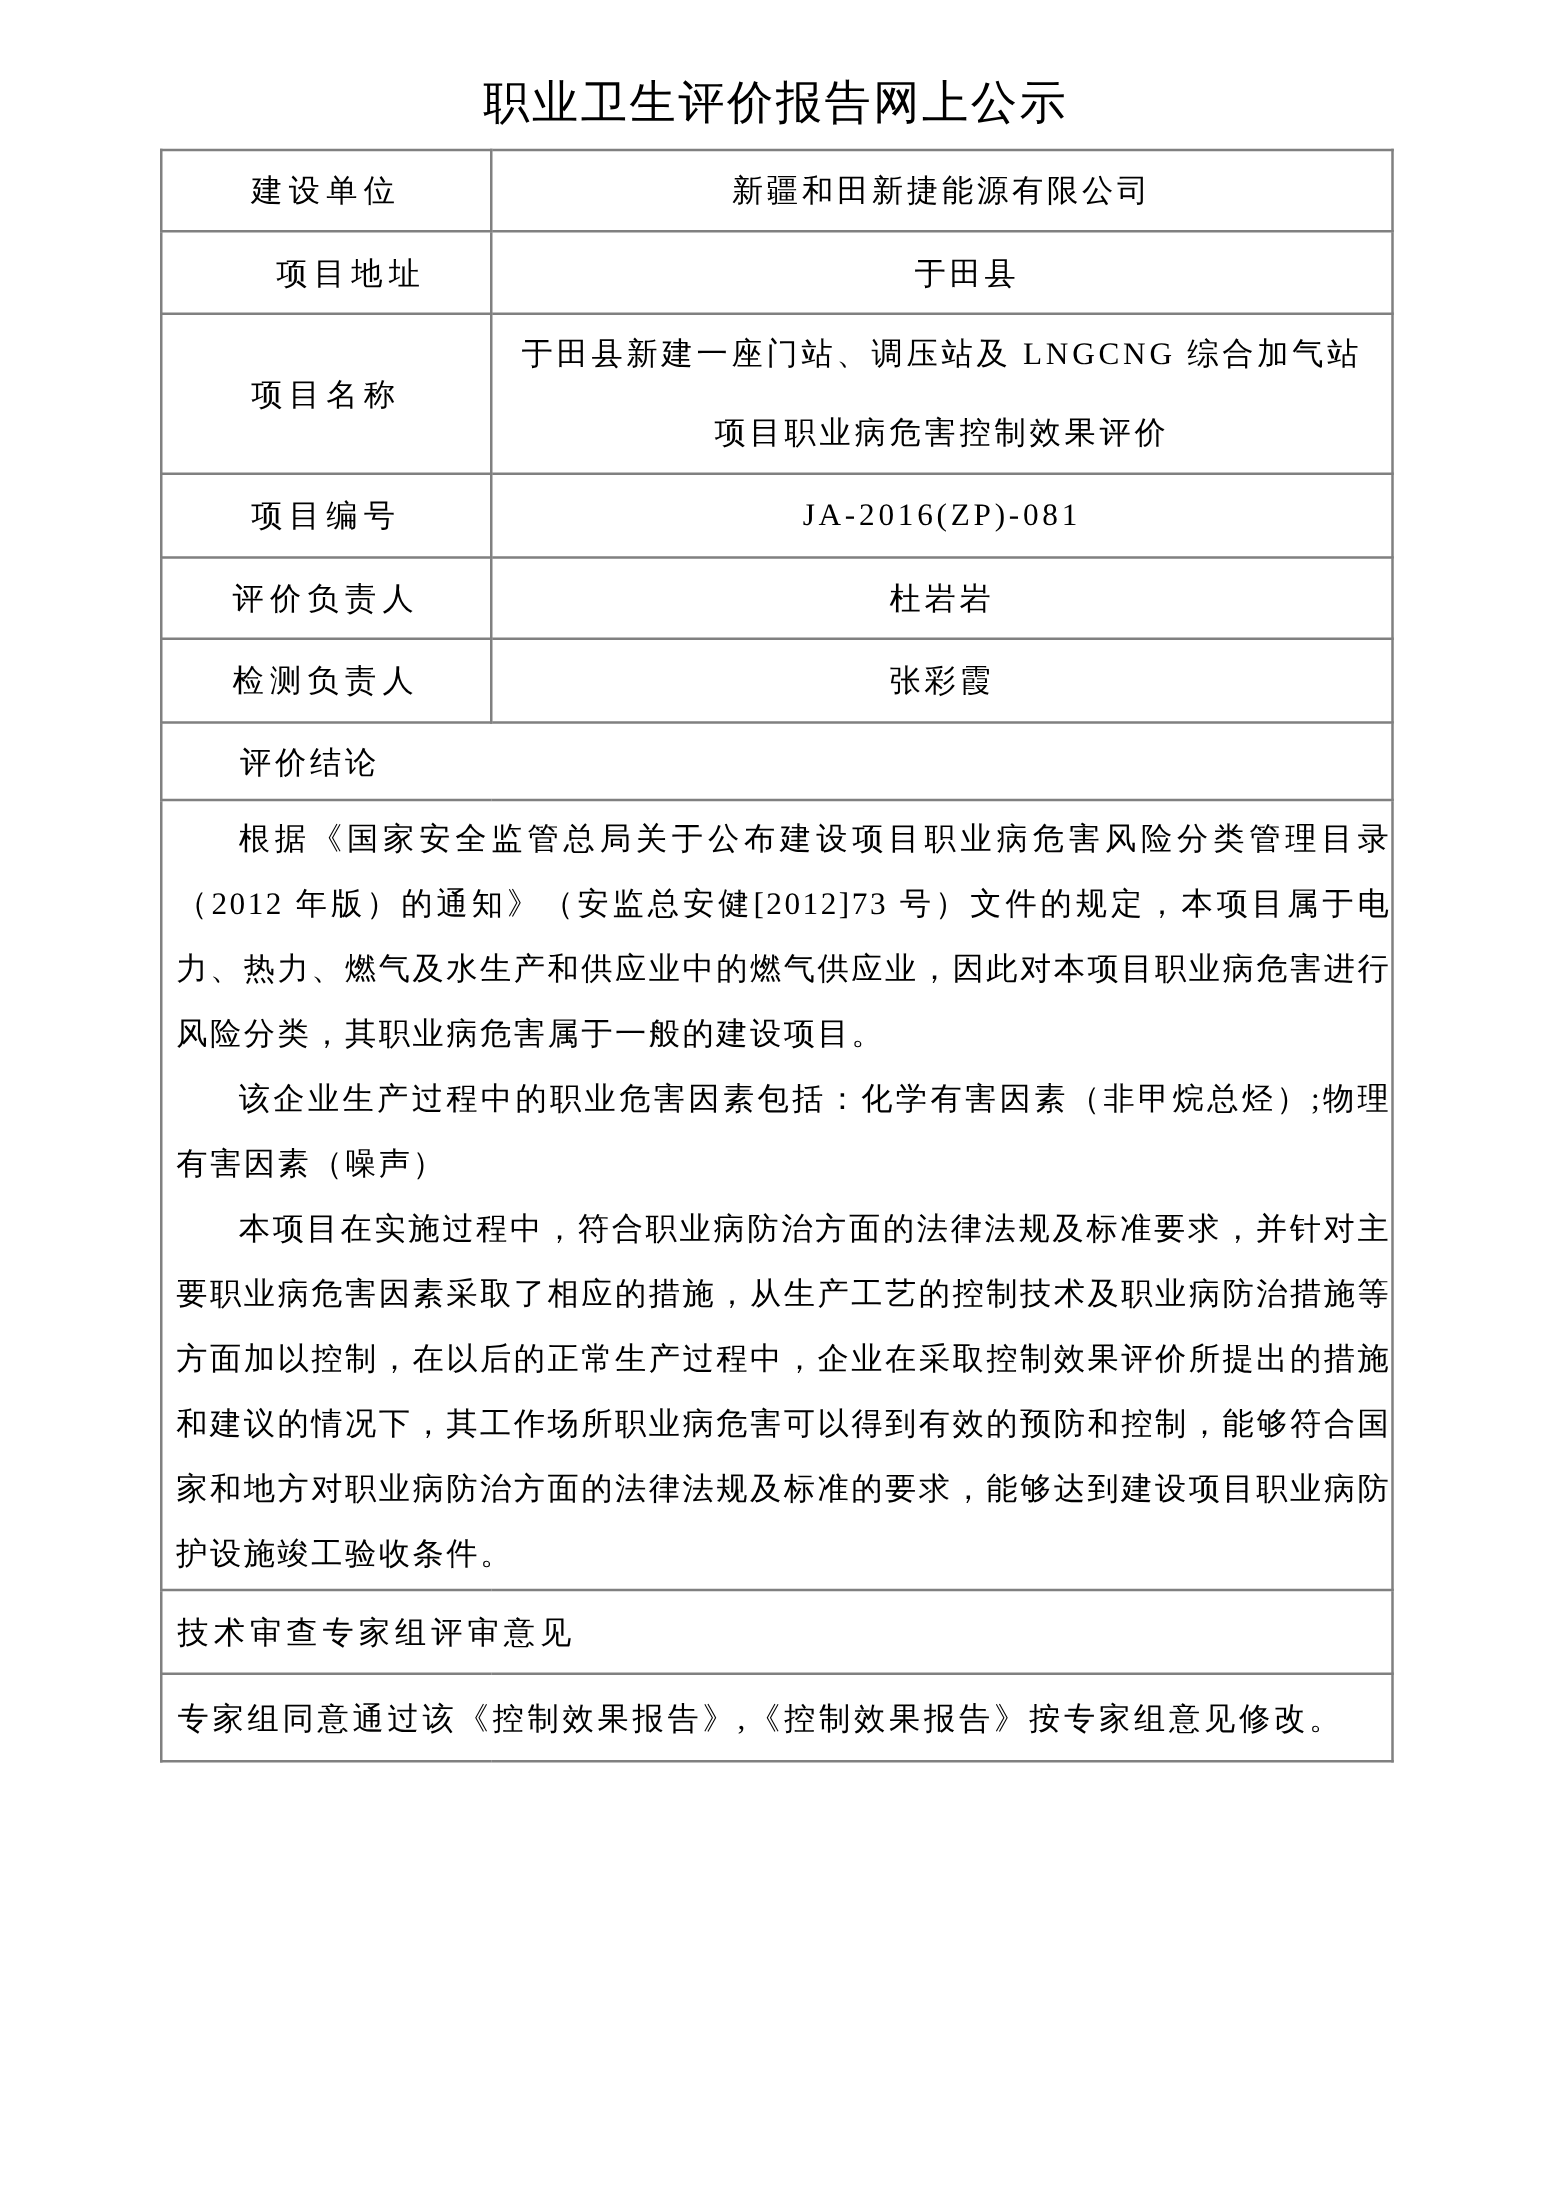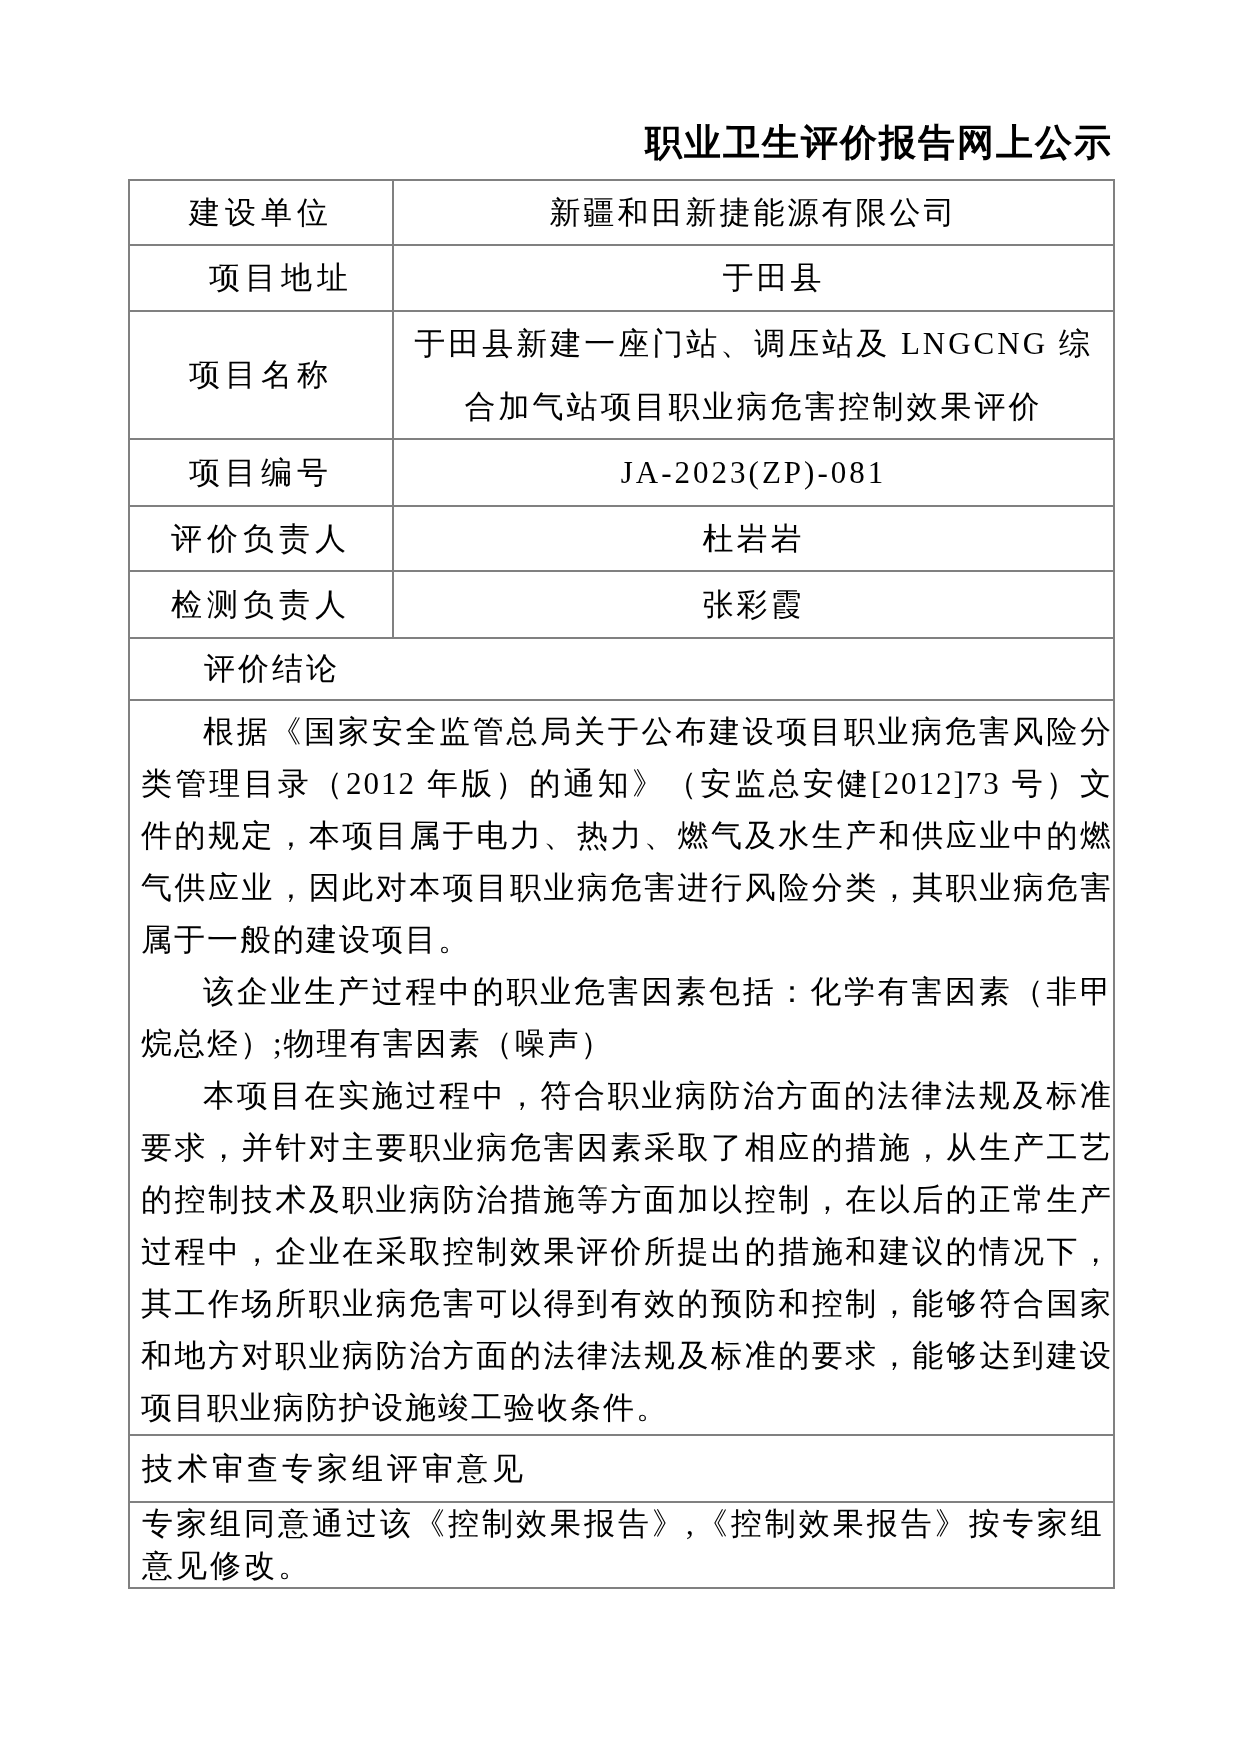--- a/index.html
+++ b/index.html
@@ -10,36 +10,36 @@
     font-family:"Liberation Serif","DejaVu Serif",serif;
     position:relative;
     overflow:hidden;
   }
   .doc{
     position:absolute;
     left:128px;top:0;
     width:985px;
   }
   .doc-title{
-    padding-top:118px;
-    text-align:right;
+    padding-top:58px;
+    text-align:center;
     font-size:37px;
-    font-weight:700;
+    font-weight:400;
     letter-spacing:2px;
     line-height:50px;
   }
   table.notice{
     margin-top:11px;
     width:985px;
     border-collapse:collapse;
     table-layout:fixed;
   }
   table.notice td{
     border:2px solid #808080;
-    font-size:31px;
+    font-size:25px;
     vertical-align:middle;
     padding:0;
   }
   col.c-label{width:264px;}
   col.c-value{width:721px;}
   td.label{
     text-align:center;
     letter-spacing:5px;
   }
   td.value{
@@ -106,21 +106,21 @@
       <tr class="r2">
         <td class="label">项目地址</td>
         <td class="value">于田县</td>
       </tr>
       <tr class="r3">
         <td class="label">项目名称</td>
         <td class="value">于田县新建一座门站、调压站及 LNGCNG 综合加气站项目职业病危害控制效果评价</td>
       </tr>
       <tr class="r4">
         <td class="label">项目编号</td>
-        <td class="value">JA-2023(ZP)-081</td>
+        <td class="value">JA-2016(ZP)-081</td>
       </tr>
       <tr class="r5">
         <td class="label">评价负责人</td>
         <td class="value">杜岩岩</td>
       </tr>
       <tr class="r6">
         <td class="label">检测负责人</td>
         <td class="value">张彩霞</td>
       </tr>
       <tr class="r-conclusion-header">

